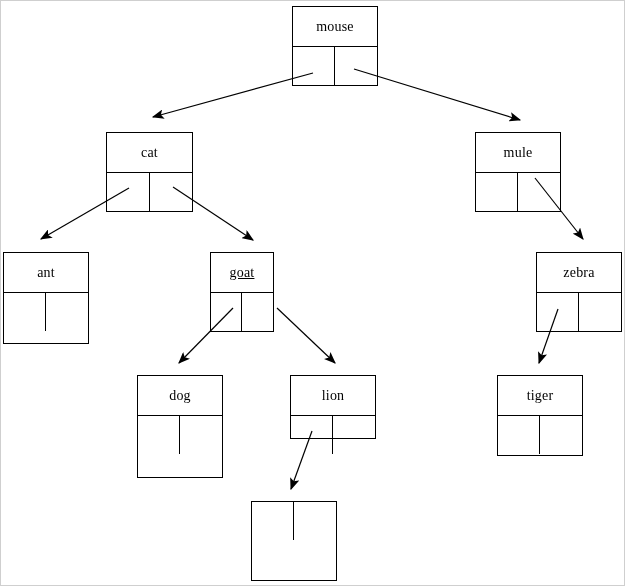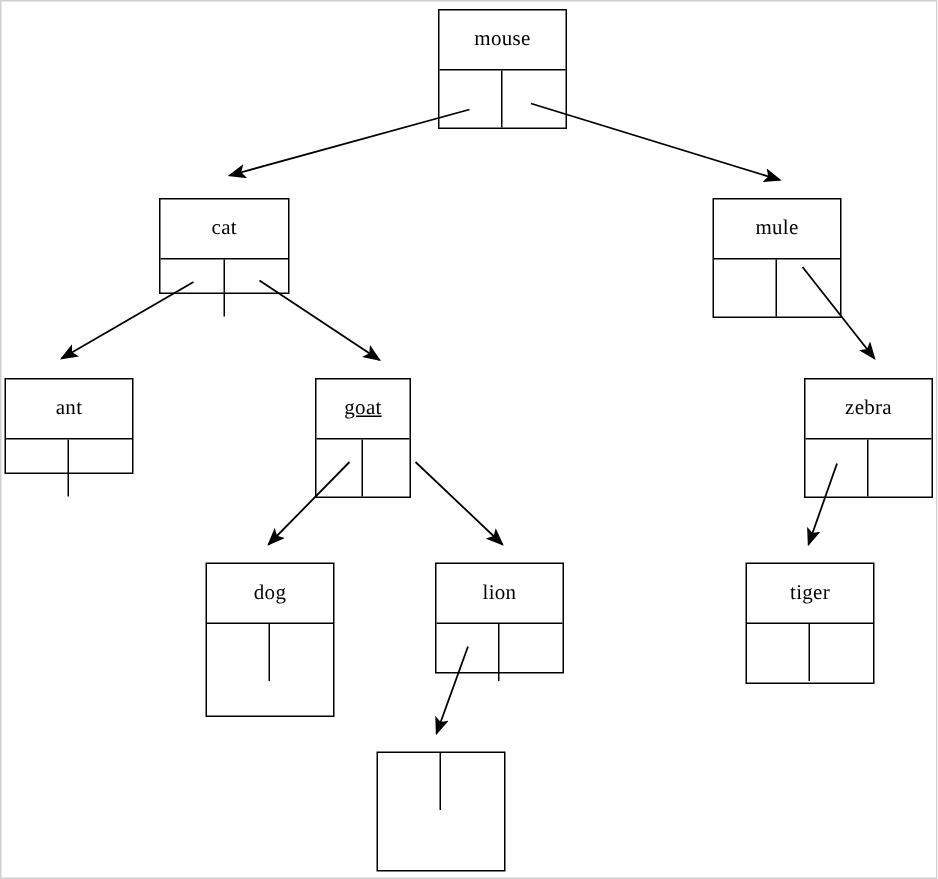--- a/index.html
+++ b/index.html
@@ -83,35 +83,35 @@
   </svg>
 
   <div id="nodes-group">
       <div class="node" style="left: 291px; top: 5px; width: 86px; height: 80px;">
         <div class="node-label">mouse</div>
         <div class="node-cells">
           <div class="cell left-cell"></div>
           <div class="cell right-cell"></div>
         </div>
       </div>
-      <div class="node" style="left: 105px; top: 131px; width: 87px; height: 64px;">
+      <div class="node" style="left: 105px; top: 131px; width: 87px; height: 80px;">
         <div class="node-label">cat</div>
         <div class="node-cells">
           <div class="cell left-cell"></div>
           <div class="cell right-cell"></div>
         </div>
       </div>
       <div class="node" style="left: 474px; top: 131px; width: 86px; height: 80px;">
         <div class="node-label">mule</div>
         <div class="node-cells">
           <div class="cell left-cell"></div>
           <div class="cell right-cell"></div>
         </div>
       </div>
-      <div class="node" style="left: 2px; top: 251px; width: 86px; height: 64px;">
+      <div class="node" style="left: 2px; top: 251px; width: 86px; height: 92px;">
         <div class="node-label">ant</div>
         <div class="node-cells">
           <div class="cell left-cell"></div>
           <div class="cell right-cell"></div>
         </div>
       </div>
       <div class="node" style="left: 209px; top: 251px; width: 64px; height: 80px; text-decoration: underline;">
         <div class="node-label">goat</div>
         <div class="node-cells">
           <div class="cell left-cell"></div>
@@ -125,21 +125,21 @@
           <div class="cell right-cell"></div>
         </div>
       </div>
       <div class="node" style="left: 136px; top: 374px; width: 86px; height: 103px;">
         <div class="node-label">dog</div>
         <div class="node-cells">
           <div class="cell left-cell"></div>
           <div class="cell right-cell"></div>
         </div>
       </div>
-      <div class="node" style="left: 289px; top: 374px; width: 86px; height: 74px;">
+      <div class="node" style="left: 289px; top: 374px; width: 86px; height: 64px;">
         <div class="node-label">lion</div>
         <div class="node-cells">
           <div class="cell left-cell"></div>
           <div class="cell right-cell"></div>
         </div>
       </div>
       <div class="node" style="left: 496px; top: 374px; width: 86px; height: 81px;">
         <div class="node-label">tiger</div>
         <div class="node-cells">
           <div class="cell left-cell"></div>

